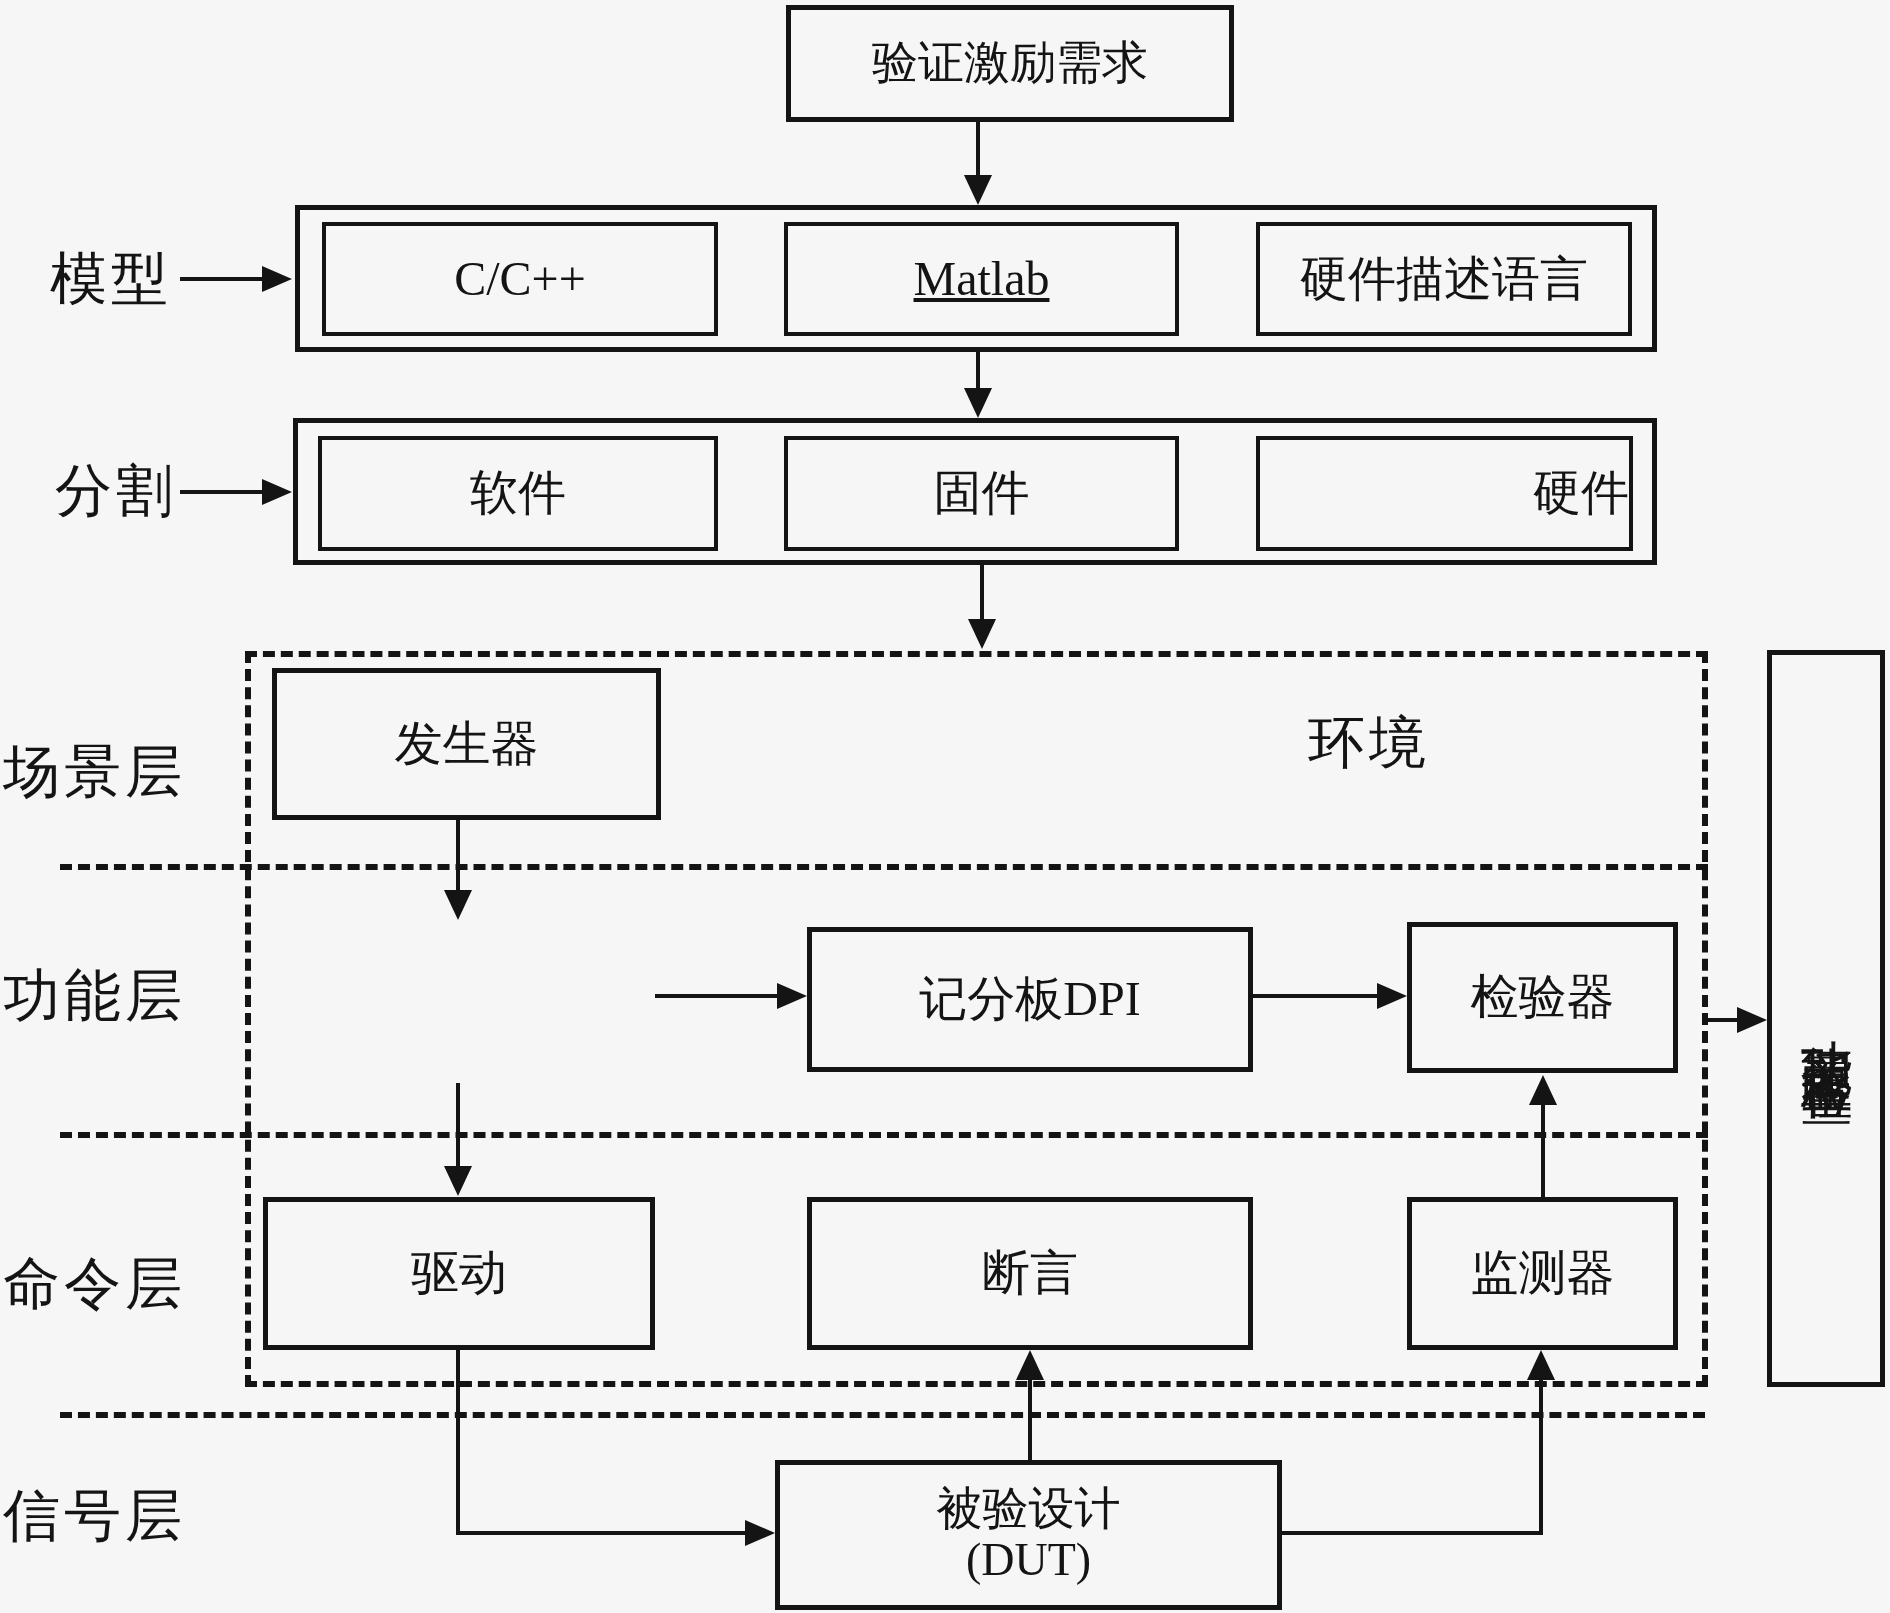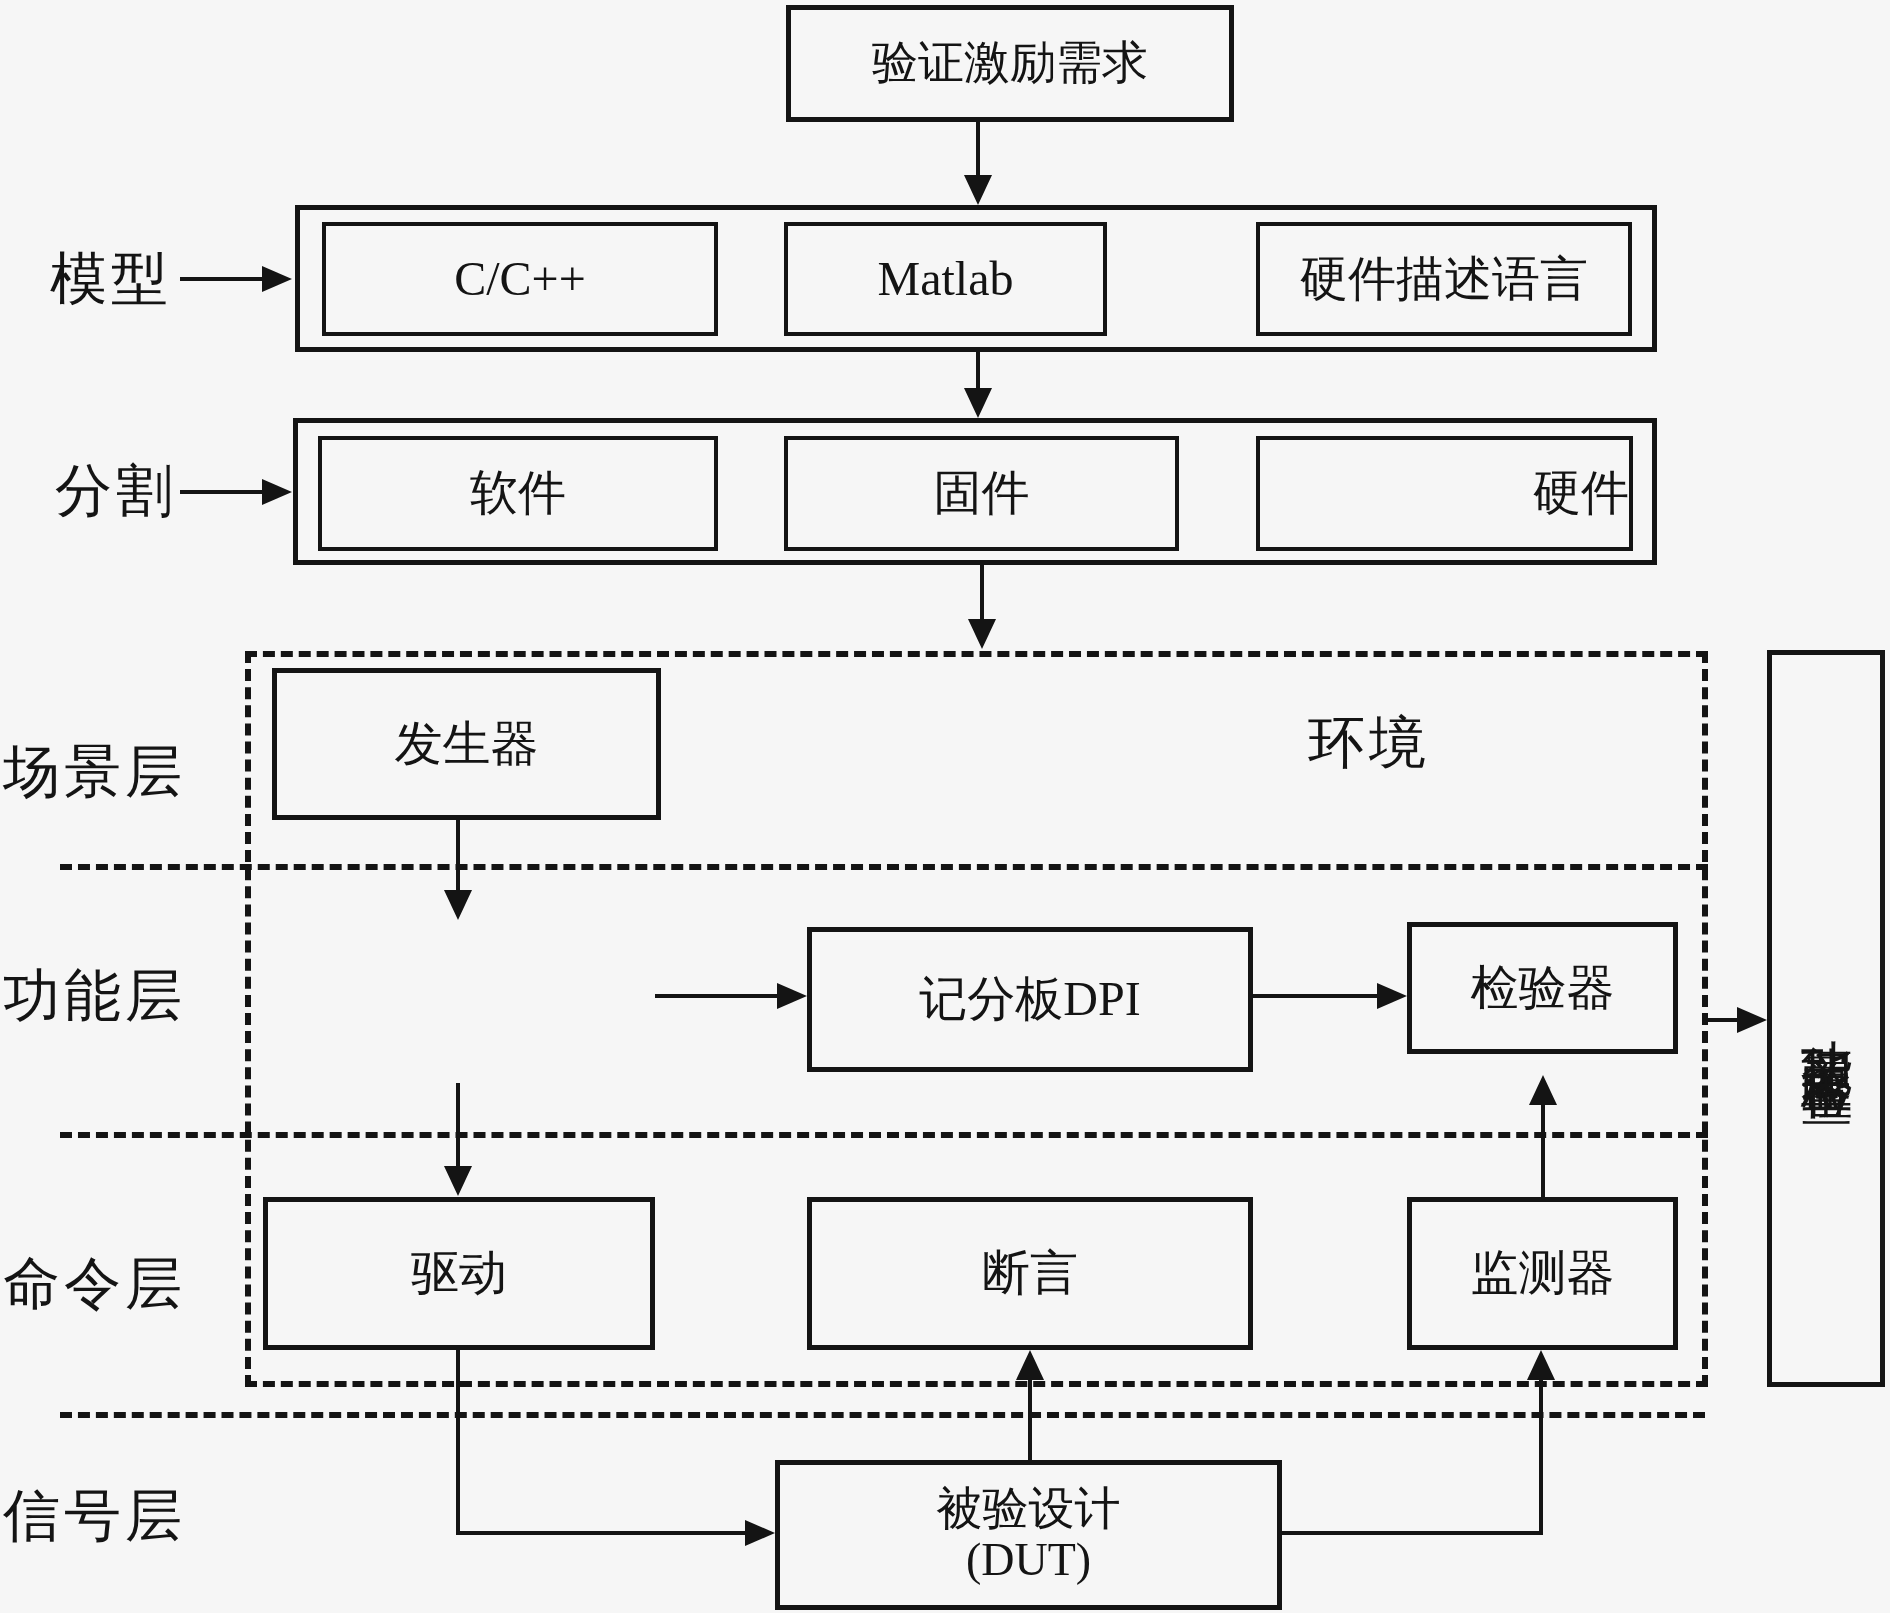--- a/index.html
+++ b/index.html
@@ -47,21 +47,21 @@
   <div class="lbl" style="left:50px;top:250px;">
     <span>模型</span>
   </div>
   <div class="line" style="left:180px;top:277px;width:84px;height:4px;"></div>
   <div class="ah ah-right" style="left:262px;top:266px;"></div>
 
   <div class="container-box" style="left:295px;top:205px;width:1362px;height:147px;"></div>
   <div class="box inner" style="left:322px;top:222px;width:396px;height:114px;">
     <span>C/C++</span>
   </div>
-  <div class="box inner" style="left:784px;top:222px;width:323px;height:114px;">
+  <div class="box inner" style="left:784px;top:222px;width:395px;height:114px;text-decoration:underline;">
     <span>Matlab</span>
   </div>
   <div class="box inner" style="left:1256px;top:222px;width:376px;height:114px;">
     <span>硬件描述语言</span>
   </div>
 
   <div class="line" style="left:976px;top:352px;width:4px;height:38px;"></div>
   <div class="ah ah-down" style="left:964px;top:388px;"></div>
 
   <div class="lbl" style="left:55px;top:462px;">
@@ -110,21 +110,21 @@
   <div class="box" style="left:272px;top:668px;width:389px;height:152px;">
     <span>发生器</span>
   </div>
 
   <div class="line" style="left:456px;top:820px;width:4px;height:72px;"></div>
   <div class="ah ah-down" style="left:444px;top:890px;"></div>
 
   <div class="box" style="left:807px;top:927px;width:446px;height:145px;">
     <span>记分板DPI</span>
   </div>
-  <div class="box" style="left:1407px;top:922px;width:271px;height:132px;">
+  <div class="box" style="left:1407px;top:922px;width:271px;height:151px;">
     <span>检验器</span>
   </div>
 
   <div class="line" style="left:655px;top:994px;width:124px;height:4px;"></div>
   <div class="ah ah-right" style="left:777px;top:983px;"></div>
 
   <div class="line" style="left:1253px;top:994px;width:126px;height:4px;"></div>
   <div class="ah ah-right" style="left:1377px;top:983px;"></div>
 
   <div class="line" style="left:1708px;top:1018px;width:31px;height:4px;"></div>

